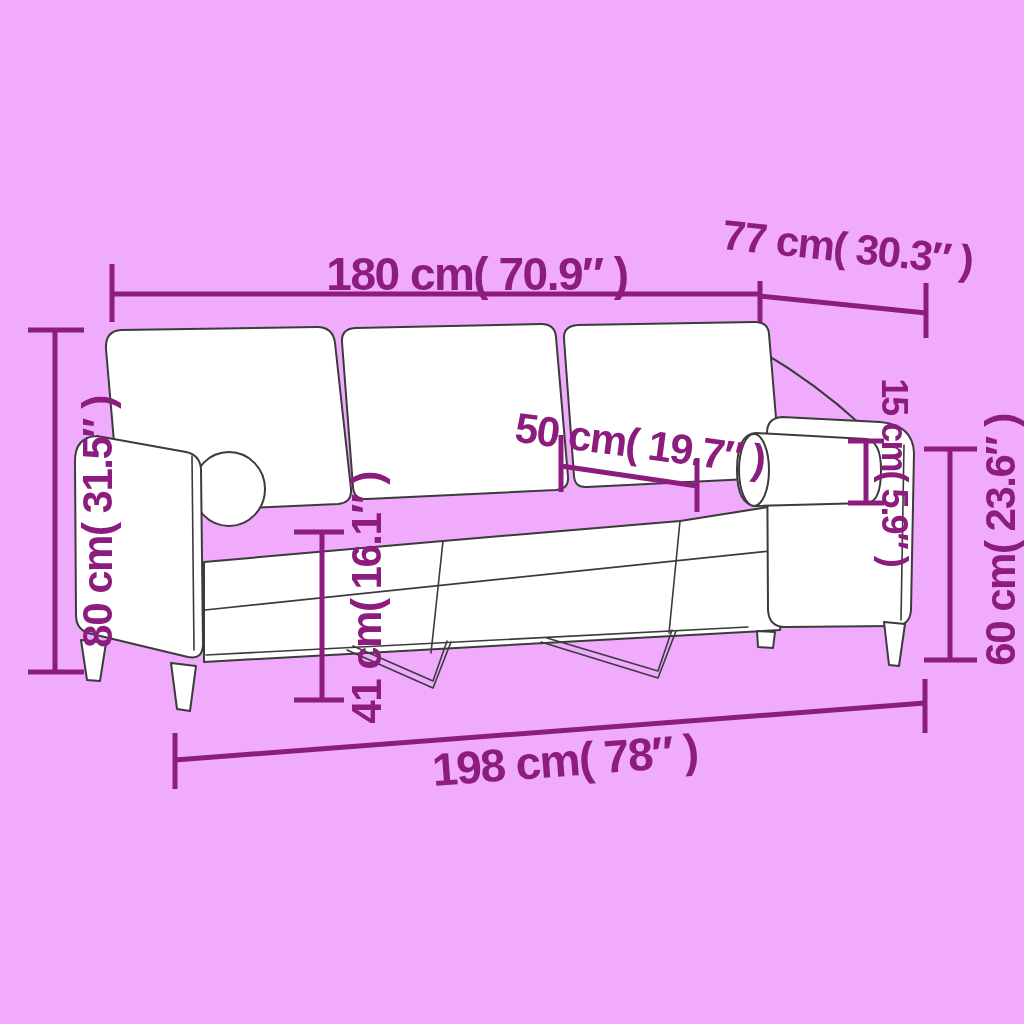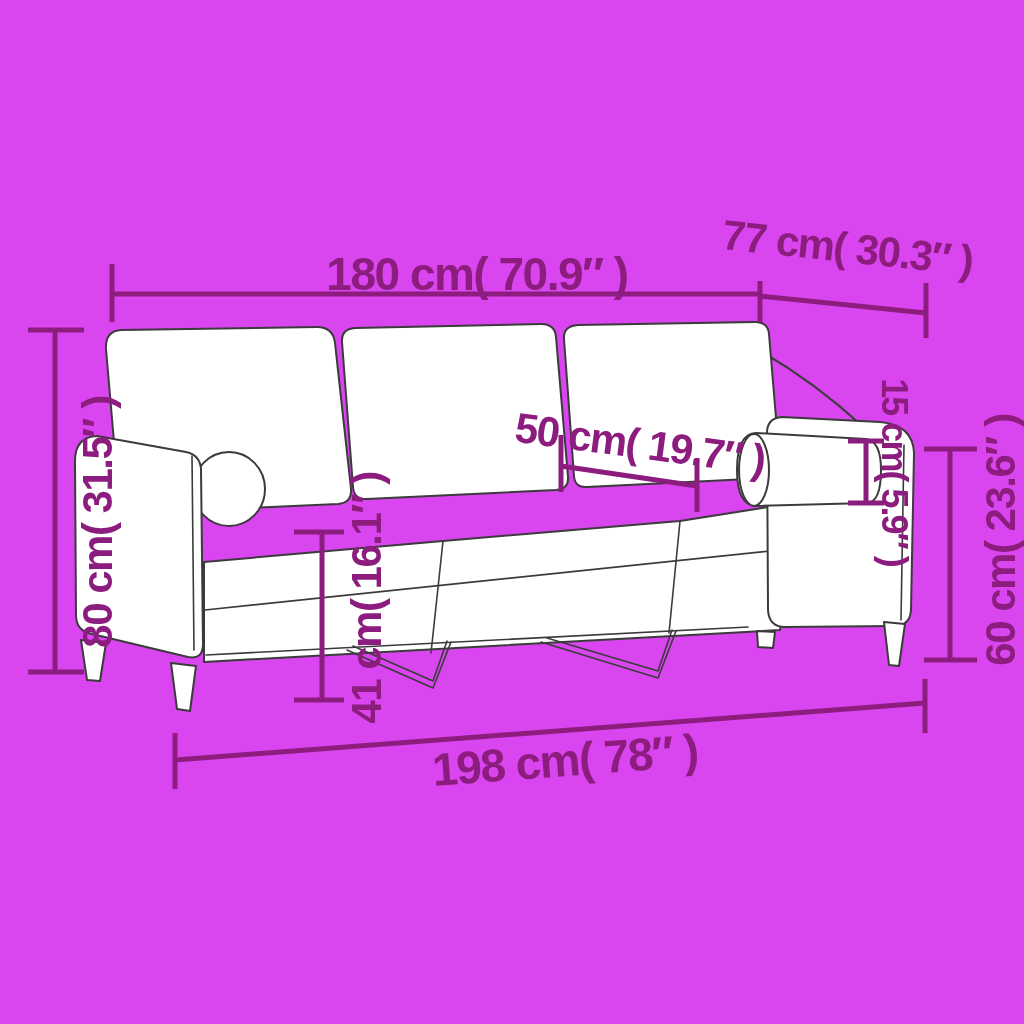--- a/index.html
+++ b/index.html
@@ -1,16 +1,16 @@
 <!DOCTYPE html>
 <html><head>
 <meta charset="utf-8">
 <style>
   html,body{margin:0;padding:0;background:#ffffff;}
-  .stage{position:relative;width:1024px;height:1024px;background:#d946ef;overflow:hidden;}
+  .stage{position:relative;width:1024px;height:1024px;background:#f0abfc;overflow:hidden;}
   svg{display:block;}
   
   .sofa{fill:#ffffff;stroke:#3b3b3b;stroke-width:2;stroke-linejoin:round;stroke-linecap:round;}
   .sofa-line{fill:none;stroke:#3b3b3b;stroke-width:2;stroke-linejoin:round;stroke-linecap:round;}
   .sofa-thin{fill:none;stroke:#3b3b3b;stroke-width:1.6;stroke-linejoin:round;stroke-linecap:round;}
   
   .dl{stroke:#8C1D7F;stroke-width:5;fill:none;stroke-linecap:butt;}
   .dt{font-family:"Liberation Sans",sans-serif;font-weight:700;font-size:42px;
       letter-spacing:-1.5px;fill:#8C1D7F;text-anchor:middle;}
   .dt-lg{font-size:46px;}

